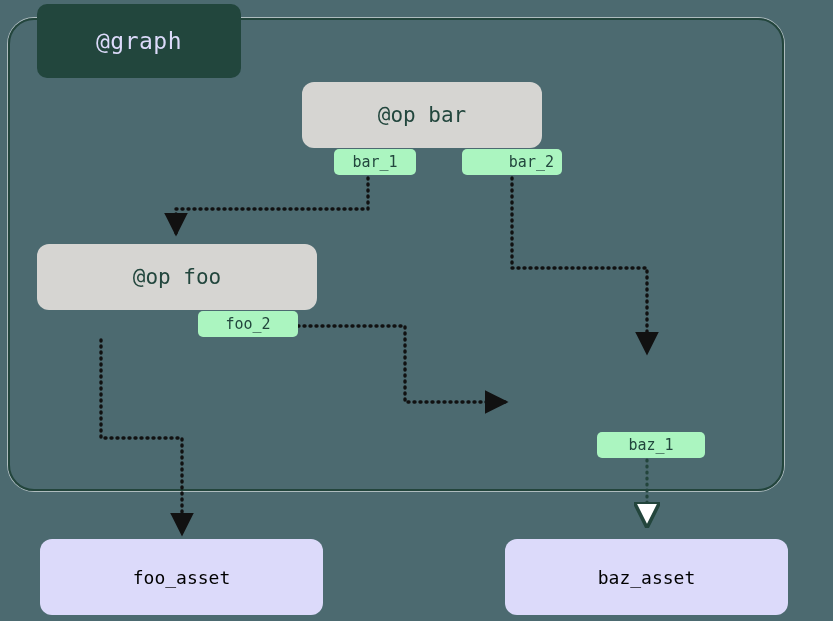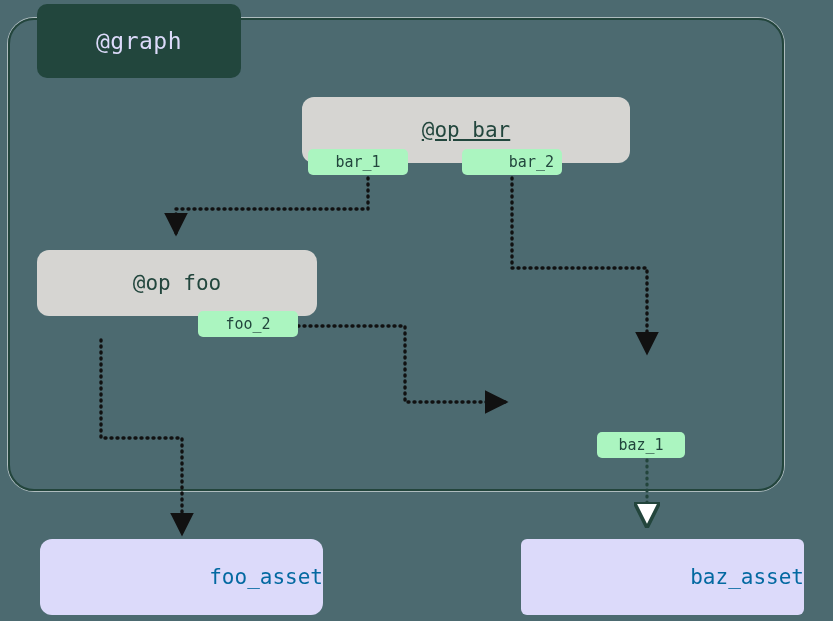--- a/index.html
+++ b/index.html
@@ -78,23 +78,23 @@
     padding: 0 8px;
     white-space: nowrap;
   }
   
   .asset-node {
     position: absolute;
     background: #dcdafa;
     border-radius: 12px;
     display: flex;
     align-items: center;
-    justify-content: flex-end;
-    color: #0369a1;
-    font-size: 21px;
+    justify-content: center;
+    color: #000000;
+    font-size: 18px;
     z-index: 4;
     box-sizing: border-box;
   }
 </style>
 </head>
 <body>
 
 <div id="canvas">
 
   <div class="cluster"></div>
@@ -130,41 +130,41 @@
 
     <g>
       <path d="M 647 460 L 647 524" fill="none" stroke="#23453c" stroke-width="3.2" stroke-dasharray="1 5" stroke-linecap="round" marker-end="url(#arrow-hollow)"></path>
     </g>
   </svg>
 
   <div class="cluster-label">
     <span>@graph</span>
   </div>
 
-  <div class="op-node" style="left:302px; top:97px; width:328px; height:66px;text-decoration:underline;">
+  <div class="op-node" style="left:302px; top:82px; width:240px; height:66px;">
     <span>@op bar</span>
   </div>
-  <div class="port" style="left:308px; top:149px; width:100px;">
+  <div class="port" style="left:334px; top:149px; width:82px;">
     <span>bar_1</span>
   </div>
   <div class="port" style="left:462px; top:149px; width:100px;justify-content:flex-end;">
     <span>bar_2</span>
   </div>
 
-  <div class="op-node" style="left:37px; top:250px; width:280px; height:66px;">
+  <div class="op-node" style="left:37px; top:244px; width:280px; height:66px;">
     <span>@op foo</span>
   </div>
   <div class="port" style="left:198px; top:311px; width:100px;justify-content:center;">
     <span>foo_2</span>
   </div>
 
-  <div class="port" style="left:597px; top:432px; width:88px;text-align:center;">
+  <div class="port" style="left:597px; top:432px; width:108px;text-align:center;">
     <span>baz_1</span>
   </div>
 
   <div class="asset-node" style="left:40px; top:539px; width:283px; height:76px;">
     <span>foo_asset</span>
   </div>
-  <div class="asset-node" style="left:521px; top:539px; width:283px; height:76px;border-radius:6px;">
+  <div class="asset-node" style="left:505px; top:539px; width:283px; height:76px;">
     <span>baz_asset</span>
   </div>
 
 </div>
 
 </body></html>

